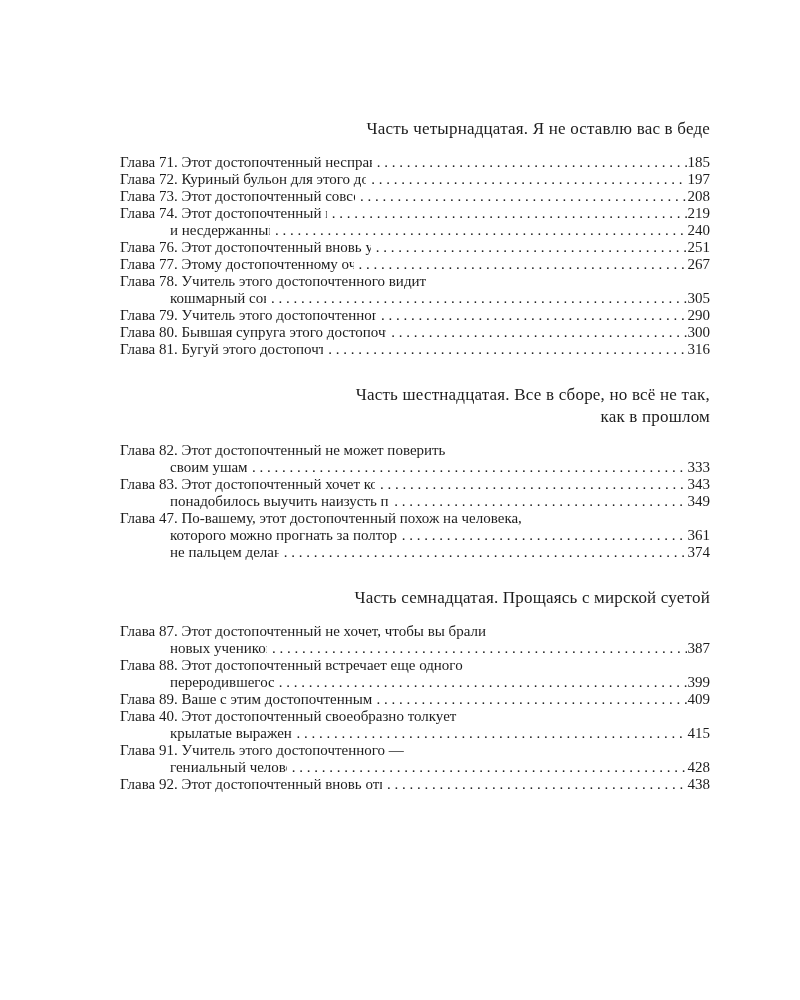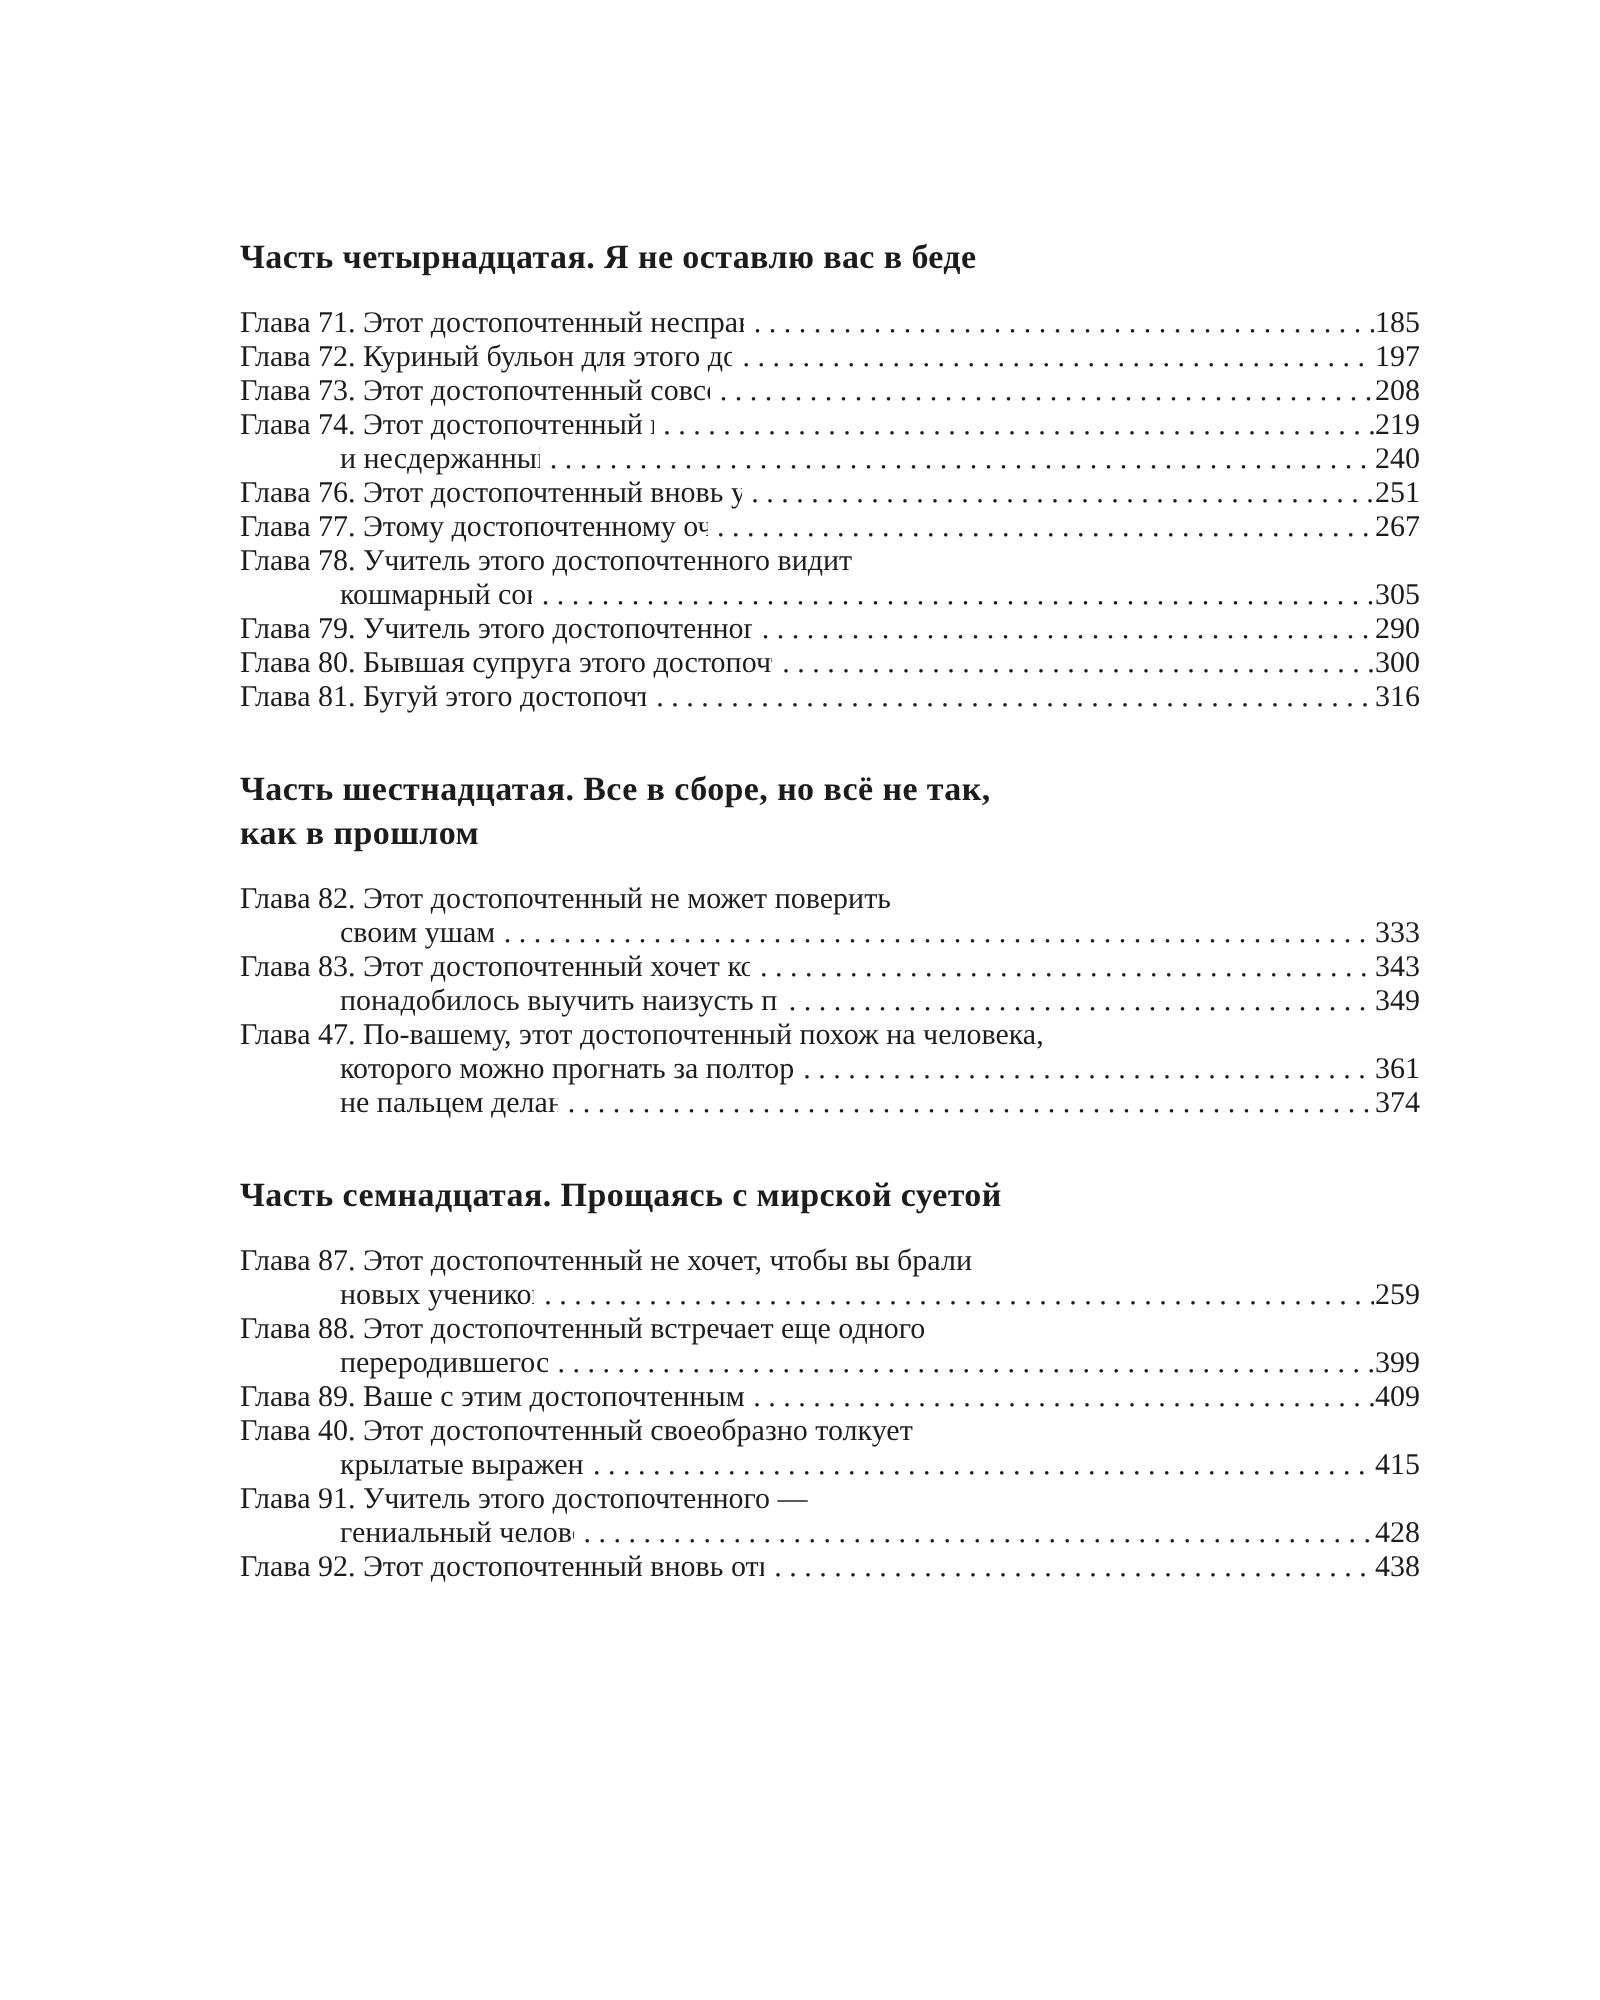--- a/index.html
+++ b/index.html
@@ -11,22 +11,22 @@
     padding: 118px 90px 40px 120px;
     font-family: "Liberation Serif", "DejaVu Serif", serif;
     color: #1c1c1c;
     overflow: hidden;
   }
   .toc { width: 590px; }
   .section { margin: 0; }
   .section + .section { margin-top: 0; }
   .heading {
     font-size: 17px;
-    font-weight: bold;
-    text-align: left;
+    font-weight: normal;
+    text-align: right;
     line-height: 22px;
     letter-spacing: 0.2px;
     margin: 26px 0 14px 0;
     white-space: pre-line;
   }
   .section:first-child .heading { margin-top: 0; }
   .entry { font-size: 15px; line-height: 17px; }
   .row { display: flex; align-items: baseline; }
   .etext { white-space: nowrap; flex: 0 1 auto; overflow: hidden; }
   .line1 { white-space: nowrap; overflow: hidden; }
@@ -182,21 +182,21 @@
     </div>
 
     <div class="section">
       <div class="heading">Часть семнадцатая. Прощаясь с мирской суетой</div>
 
       <div class="entry">
         <div class="line1">Глава 87. Этот достопочтенный не хочет, чтобы вы брали</div>
         <div class="row cont-row">
           <span class="etext">новых учеников</span>
           <span class="dots"></span>
-          <span class="pnum">259</span>
+          <span class="pnum">387</span>
         </div>
       </div>
       <div class="entry">
         <div class="line1">Глава 88. Этот достопочтенный встречает еще одного</div>
         <div class="row cont-row">
           <span class="etext">переродившегося</span>
           <span class="dots"></span>
           <span class="pnum">399</span>
         </div>
       </div>

